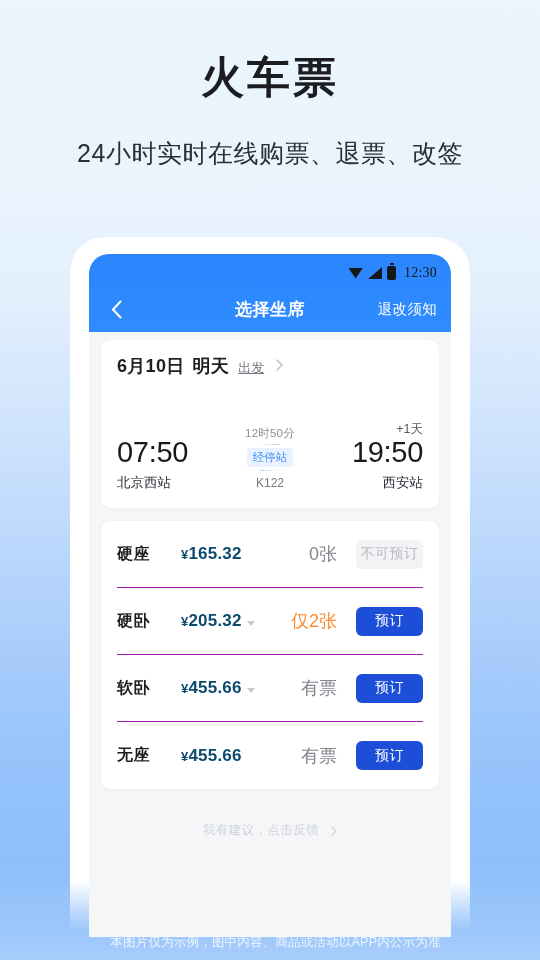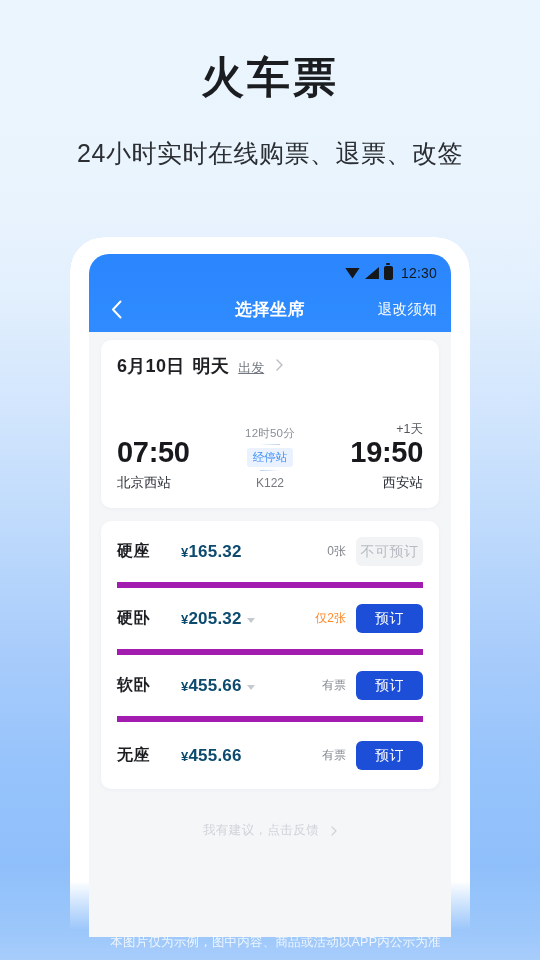--- a/index.html
+++ b/index.html
@@ -59,21 +59,21 @@
   .screen-top {
     background:#2f8bff;
     background:linear-gradient(180deg,#2b86fe 0%,#2f8bff 100%);
     padding-top:6px;
     position:relative;
   }
 
   
   .statusbar {
     height:26px; display:flex; align-items:center;
-    justify-content:flex-end; padding-right:14px; gap:5px;
+    justify-content:flex-end; padding-right:14px; gap:5px;font-family:Liberation Serif, serif;
   }
   .ic-wifi {
     width:15px; height:11px;
     background:#15171a;
     clip-path:polygon(0 0,100% 0,50% 100%);
   }
   .ic-signal {
     width:14px; height:12px;
     background:#15171a;
     clip-path:polygon(100% 0,100% 100%,0 100%);
@@ -127,21 +127,21 @@
   .trip-main {
     display:flex; align-items:flex-end; justify-content:space-between;
     margin-top:6px;
   }
   .leg { width:105px;margin-top:37px; }
   .leg.right { text-align:right; }
   .plus-day {
     font-size:12.5px; color:#53575e; height:16px; text-align:right;
   }
   .leg-time {
-    font-size:29px; font-weight:bold; color:#17191d;
+    font-size:29px; font-weight:normal; color:#17191d;
     line-height:1.08; letter-spacing:-0.3px;
   }
   .leg-station { font-size:13.5px; color:#2d3038; margin-top:6px; }
   .spacer-h { height:16px; }
 
   .mid {
     flex:1; text-align:center; padding-bottom:2px;
   }
   .mid-dur { font-size:11.5px; color:#8a8f96; letter-spacing:.2px; }
   .mid-stop-row {
@@ -160,41 +160,41 @@
   .mid-train { font-size:12px; color:#75797f; margin-top:5px; }
 
   
   .seat-card {
     background:#fff; border-radius:10px; margin-top:13px;
     padding:0 16px; position:relative; z-index:3;
     box-shadow:0 1px 4px rgba(60,100,160,.06);
   }
   .seat-row {
     display:flex; align-items:center;
-    height:67px; border-bottom:6px solid #a21caf;
+    height:67px; border-bottom:1px solid #a21caf;
   }
   .seat-row:last-child { border-bottom:none; }
   .seat-name {
     width:64px; font-size:16px; font-weight:bold; color:#1c1e22;
     letter-spacing:.5px;
   }
   .seat-price {
     flex:1; display:flex; align-items:center; gap:5px;
   }
   .seat-price .pv {
     font-size:17px; font-weight:bold; color:#0c4a6e; letter-spacing:.2px;
   }
   .seat-price .pv .yen { font-size:13px; font-weight:bold; }
   .caret {
     width:0; height:0; border-left:4.5px solid transparent;
     border-right:4.5px solid transparent; border-top:5px solid #c6c9ce;
     position:relative; top:2px;
   }
   .seat-stock {
-    font-size:12px; color:#82868d; margin-right:10px; white-space:nowrap;
+    font-size:18px; color:#82868d; margin-right:19px; white-space:nowrap;
   }
   .seat-stock.warn { color:#ff8a2b; }
   .btn-book {
     width:67px; height:29px; border-radius:6px;
     background:#1d4ed8; color:#fff; font-size:14px;
     display:flex; align-items:center; justify-content:center;
     letter-spacing:.5px; border:none; cursor:pointer;
     font-family:inherit;
   }
   .btn-book.disabled {

